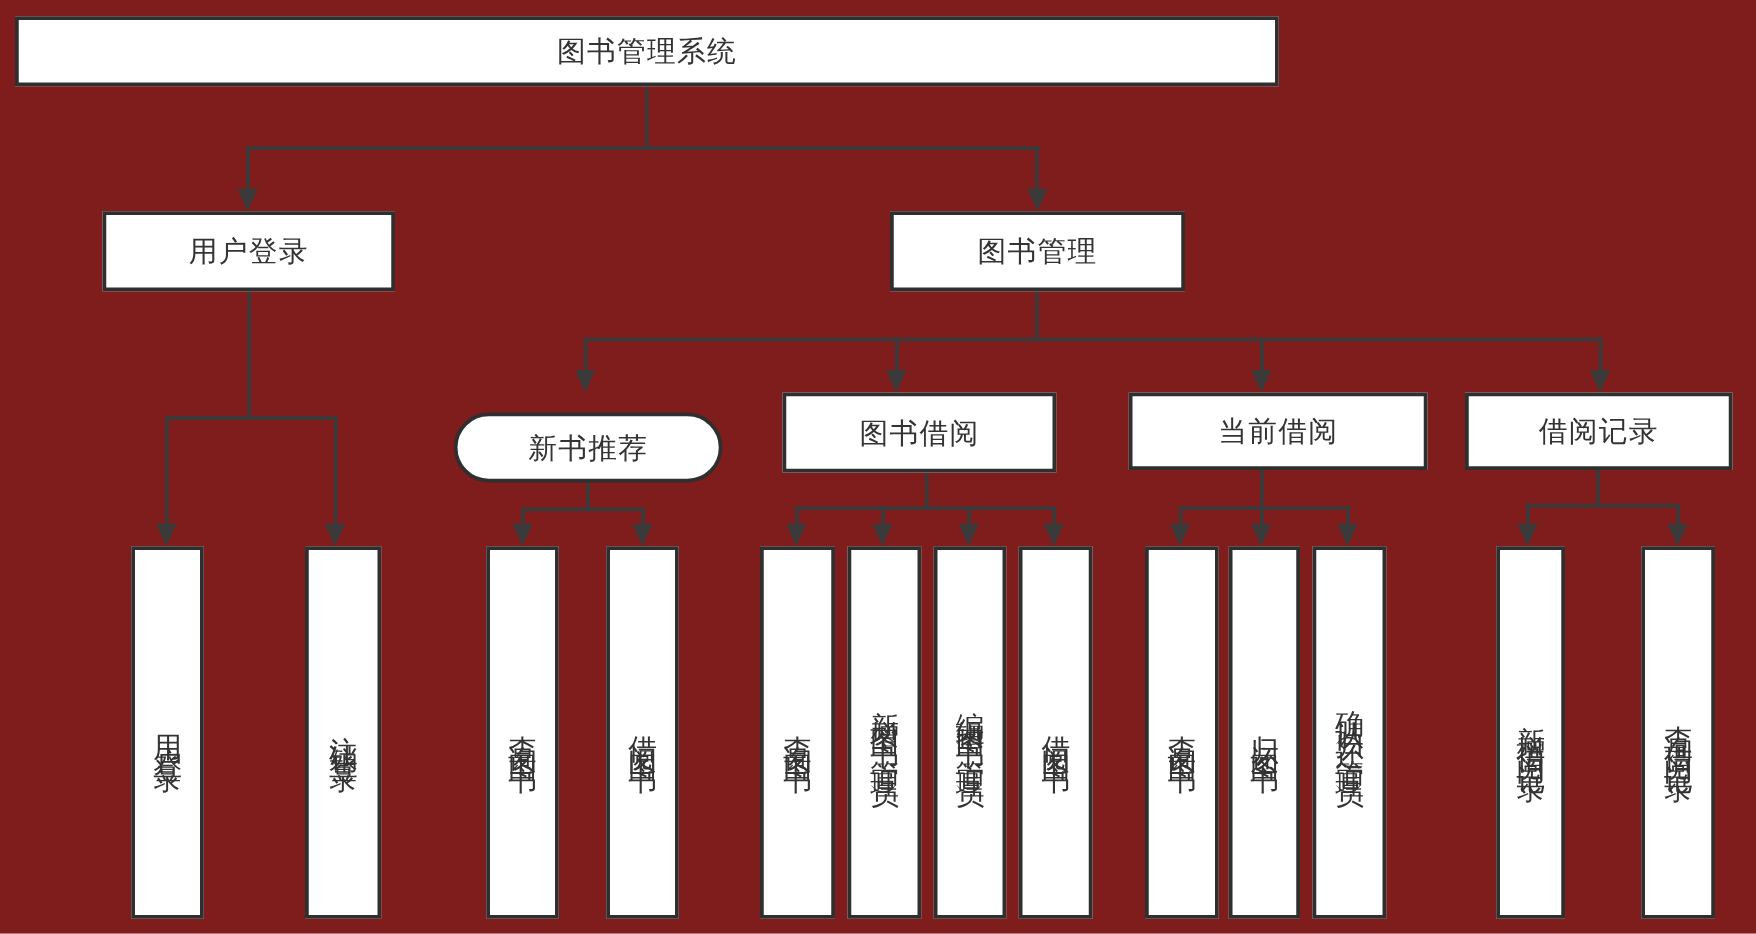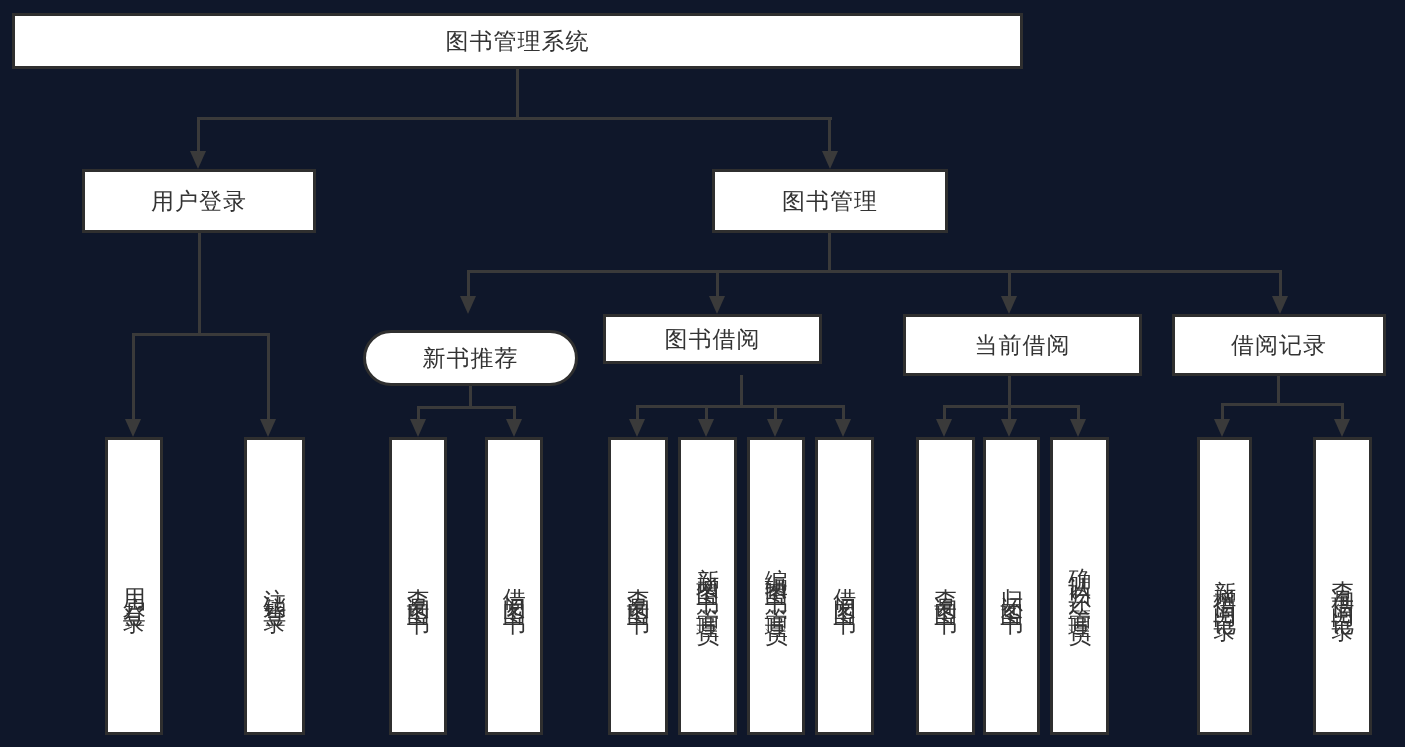--- a/index.html
+++ b/index.html
@@ -1,17 +1,17 @@
 <!DOCTYPE html>
 <html><head>
 <meta charset="utf-8">
 <style>
   html,body{margin:0;padding:0;background:#fff;}
   #stage{
-    position:relative;width:1405px;height:747px;background:#0f172a;overflow:hidden;
+    position:relative;width:1405px;height:747px;background:#7f1d1d;overflow:hidden;
     font-family:"Liberation Sans","DejaVu Sans",sans-serif;color:#333;
   }
   .hbox{
     position:absolute;box-sizing:border-box;border:3px solid #2f2f2f;background:#fff;
     display:flex;align-items:center;justify-content:center;
     font-size:23px;letter-spacing:1px;color:#333;z-index:2;
   }
   .leaf{
     position:absolute;top:437px;height:298px;box-sizing:border-box;
     border:3px solid #2f2f2f;background:#fff;
@@ -45,21 +45,21 @@
   <div class="hbox" style="left:82px;top:169px;width:234px;height:64px;">
     <span>用户登录</span>
   </div>
   <div class="hbox" style="left:712px;top:169px;width:236px;height:64px;">
     <span>图书管理</span>
   </div>
 
   <div class="hbox" style="left:363px;top:330px;width:215px;height:56px;border-radius:28px;">
     <span>新书推荐</span>
   </div>
-  <div class="hbox" style="left:603px;top:314px;width:219px;height:50px;">
+  <div class="hbox" style="left:626px;top:314px;width:219px;height:64px;">
     <span>图书借阅</span>
   </div>
   <div class="hbox" style="left:903px;top:314px;width:239px;height:62px;">
     <span>当前借阅</span>
   </div>
   <div class="hbox" style="left:1172px;top:314px;width:214px;height:62px;">
     <span>借阅记录</span>
   </div>
 
   <div class="leaf" style="left:105px;width:58px;">

